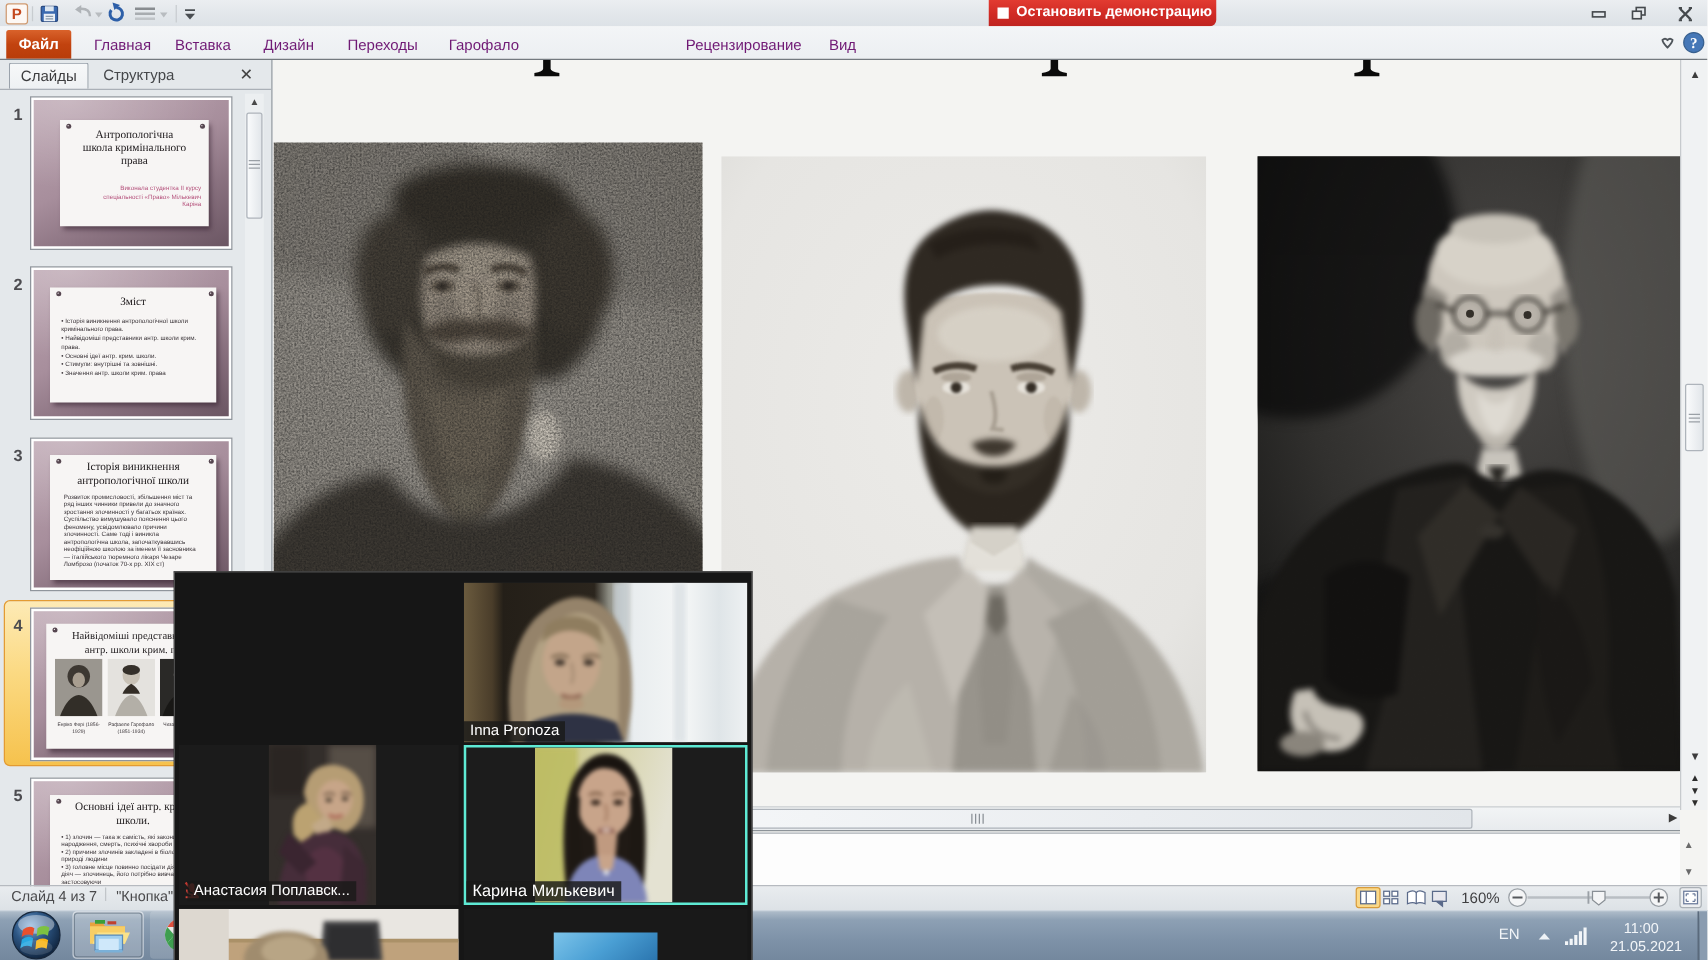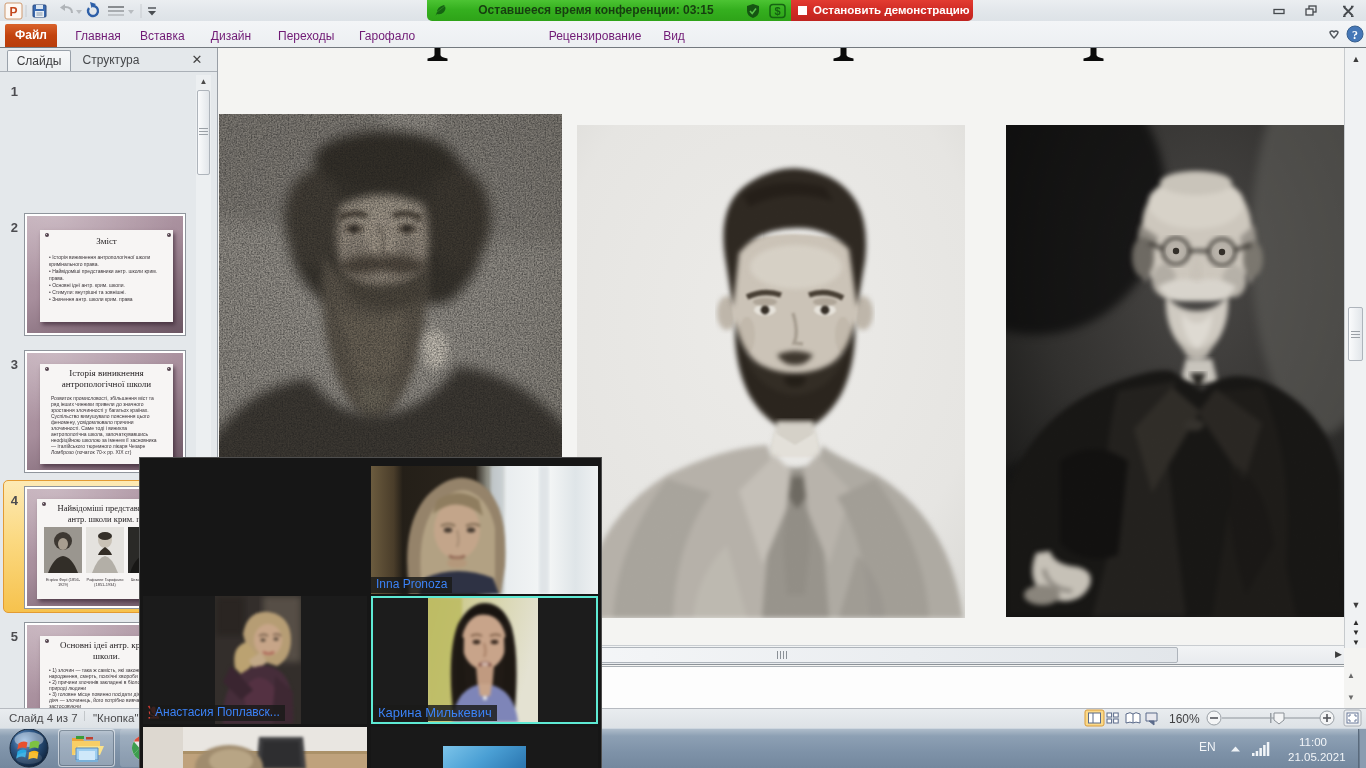--- a/index.html
+++ b/index.html
@@ -67,21 +67,21 @@
      background:linear-gradient(180deg,#e9ecef,#dde2e6); border-top:1px solid #b6bac0;
      font-size:11.5px; color:#4a4a4c; }
   #taskbar { left:0; top:728px; width:1366px; height:40px;
      background:linear-gradient(180deg,#b3c0cd 0%,#8da0b4 20%,#7e92a8 60%,#74889e 100%); }
   #taskbar::before { content:""; position:absolute; left:0; top:0; width:100%; height:1px; background:#cdd6df; }
 
   
   #zoomwin { left:139px; top:457px; width:463px; height:311px; background:#161616;
      border:1px solid #4e4e4e; border-bottom:none; }
   .ztile { position:absolute; background:#1e1e1e; overflow:hidden; }
-  .zlabel { position:absolute; background:rgba(26,26,24,0.82); color:#3b82f6; font-size:12px;
+  .zlabel { position:absolute; background:rgba(26,26,24,0.82); color:#ffffff; font-size:12px;
      line-height:15px; padding:0 5px 1px 5px; white-space:nowrap; }
 </style>
 </head>
 <body>
 <div id="screen">
 
   <div class="abs" id="titlebar"></div>
   <div class="abs" id="qat" style="left:0;top:0;width:300px;height:21px;">
     <svg width="300" height="21" xmlns="http://www.w3.org/2000/svg">
 
@@ -105,33 +105,20 @@
       <line x1="108" y1="7" x2="124" y2="7" stroke="#888c90" stroke-width="2"></line>
       <line x1="108" y1="11" x2="124" y2="11" stroke="#a8acb0" stroke-width="2"></line>
       <line x1="108" y1="15" x2="124" y2="15" stroke="#c0c4c8" stroke-width="2"></line>
       <path d="M128 10 l6 0 l-3 4 z" fill="#b8bcc0"></path>
       <line x1="141" y1="4" x2="141" y2="18" stroke="#c8ccd0"></line>
 
       <line x1="148" y1="8" x2="156" y2="8" stroke="#4a4e52" stroke-width="1.4"></line>
       <path d="M148 11 l8 0 l-4 4.5 z" fill="#4a4e52"></path>
     </svg>
   </div>
-  <div class="abs" id="greenbar">
-      <span class="t">Оставшееся время конференции: 03:15</span>
-    <svg style="position:absolute;left:6px;top:3px;" width="16" height="15" xmlns="http://www.w3.org/2000/svg">
-      <path d="M11 2 Q14 5 11 9 Q8 12 4 11 Q2 13 2 14 L4 9 Q4 4 11 2z" fill="#156312"></path>
-      <path d="M4 9 Q8 6 12 3" stroke="#2e8a24" stroke-width="0.8" fill="none"></path>
-    </svg>
-    <svg style="position:absolute;left:318px;top:3px;" width="62" height="16" xmlns="http://www.w3.org/2000/svg">
-      <path d="M8 1 L14 3 L14 8 Q14 13 8 15 Q2 13 2 8 L2 3z" fill="#155512"></path>
-      <path d="M5 8 l2.2 2.5 L11 5.5" stroke="#58c04a" stroke-width="1.6" fill="none"></path>
-      <rect x="25" y="1.5" width="15" height="13" rx="3" fill="none" stroke="#156312" stroke-width="1.5"></rect>
-      <text x="32.5" y="12" font-size="11" font-weight="bold" fill="#156312" text-anchor="middle" font-family="Liberation Sans">$</text>
-    </svg>
-    </div>
   <div class="abs" id="redbar">
       <span class="sq"></span>
       <span class="t">Остановить демонстрацию</span>
     </div>
   <div class="abs" id="winbtns" style="left:1260px;top:0;width:106px;height:21px;">
     <svg width="106" height="21" xmlns="http://www.w3.org/2000/svg">
       <rect x="14" y="9.5" width="10" height="4" fill="none" stroke="#45494d" stroke-width="1.3"></rect>
       <rect x="49" y="6" width="7" height="6" fill="none" stroke="#45494d" stroke-width="1.3"></rect>
       <rect x="46" y="9" width="7" height="6" fill="#eceef0" stroke="#45494d" stroke-width="1.3"></rect>
       <path d="M84 7 l8.5 8.5 M92.5 7 l-8.5 8.5" stroke="#45494d" stroke-width="1.8"></path>
@@ -424,20 +411,29 @@
     <div class="abs" style="left:1px;top:0;width:13px;height:13px;font-size:8px;color:#4a4a4a;text-align:center;line-height:13px;">▲</div>
     <div class="abs sbthumb" style="left:1px;top:15px;width:13px;height:85px;"></div>
     <div class="abs" style="left:3px;top:53px;width:9px;height:1px;background:#9aa0a6;box-shadow:0 3px #9aa0a6,0 6px #9aa0a6;"></div>
     <div class="abs" style="left:1px;top:620px;width:13px;height:13px;font-size:8px;color:#4a4a4a;text-align:center;line-height:13px;">▼</div>
   </div>
 
   <div class="abs" style="left:3px;top:480px;width:190px;height:133px;border-radius:5px;
       background:linear-gradient(180deg,#fdeab5 0%,#fbd981 45%,#f6c24d 100%);border:1px solid #e39b33;"></div>
 
   <div class="abs tnum" style="top:84px;">1</div>
+  <div class="abs thumbwrap" style="top:77px;">
+      <div class="thumb">
+    <div class="card" style="left:21px;top:16px;width:119px;height:85px;"></div>
+    <div class="pin" style="left:26px;top:19px;"></div>
+        <div class="pin" style="left:133px;top:19px;"></div>
+    <div class="abs" style="left:21px;top:22px;width:119px;font-family:'Liberation Serif',serif;font-size:9px;line-height:10.5px;color:#1e1a1c;text-align:center;">Антропологічна<br>школа кримінального<br>права</div>
+    <div class="abs" style="left:44px;top:68px;width:90px;font-size:5px;line-height:6.5px;color:#b5527c;text-align:right;">Виконала студентка ІІ курсу спеціальності «Право» Мількевич Каріна</div>
+  </div>
+    </div>
 
   <div class="abs tnum" style="top:220px;">2</div>
   <div class="abs thumbwrap" style="top:213px;">
       <div class="thumb">
     <div class="card" style="left:13px;top:14px;width:133px;height:92px;"></div>
     <div class="pin" style="left:18px;top:17px;"></div>
         <div class="pin" style="left:140px;top:17px;"></div>
     <div class="abs" style="left:13px;top:20px;width:133px;font-family:'Liberation Serif',serif;font-size:9px;color:#1e1a1c;text-align:center;">Зміст</div>
     <div class="abs" style="left:22px;top:38px;width:112px;font-size:5px;line-height:7px;color:#3a3438;">
       <div>• Історія виникнення антропологічної школи кримінального права.</div>

